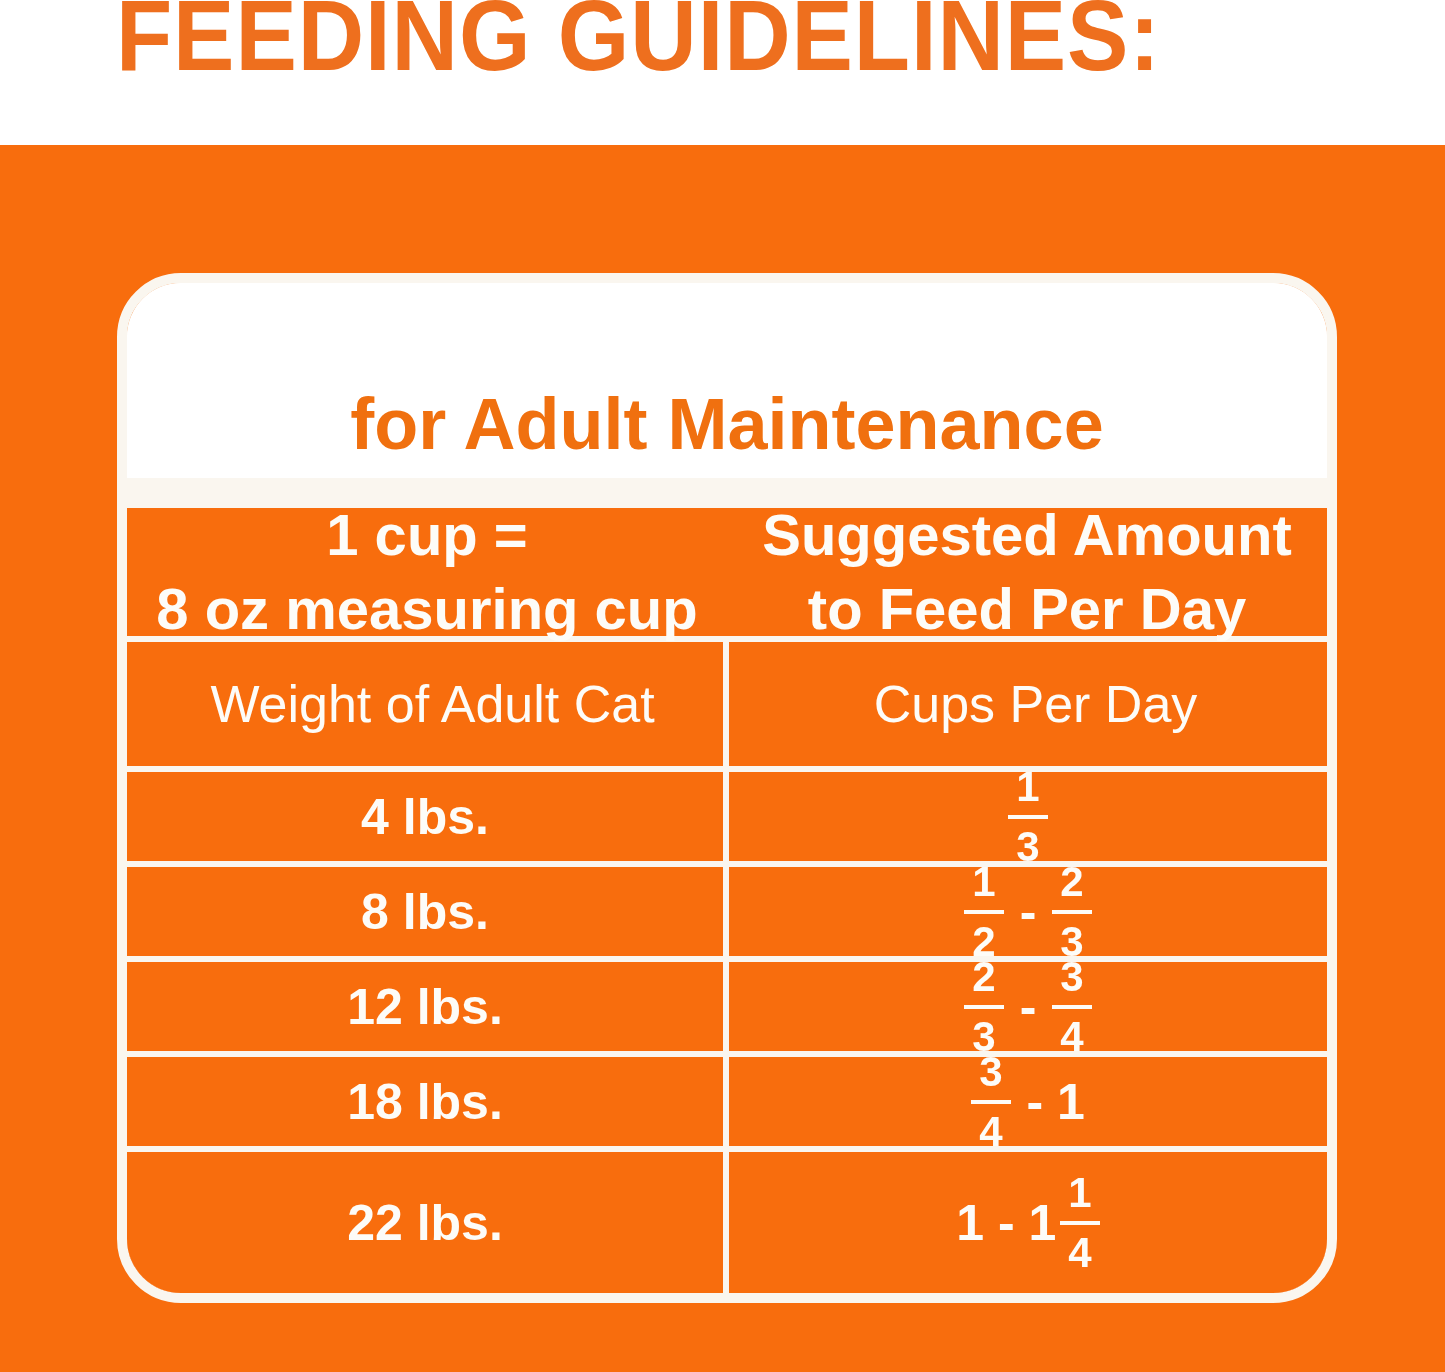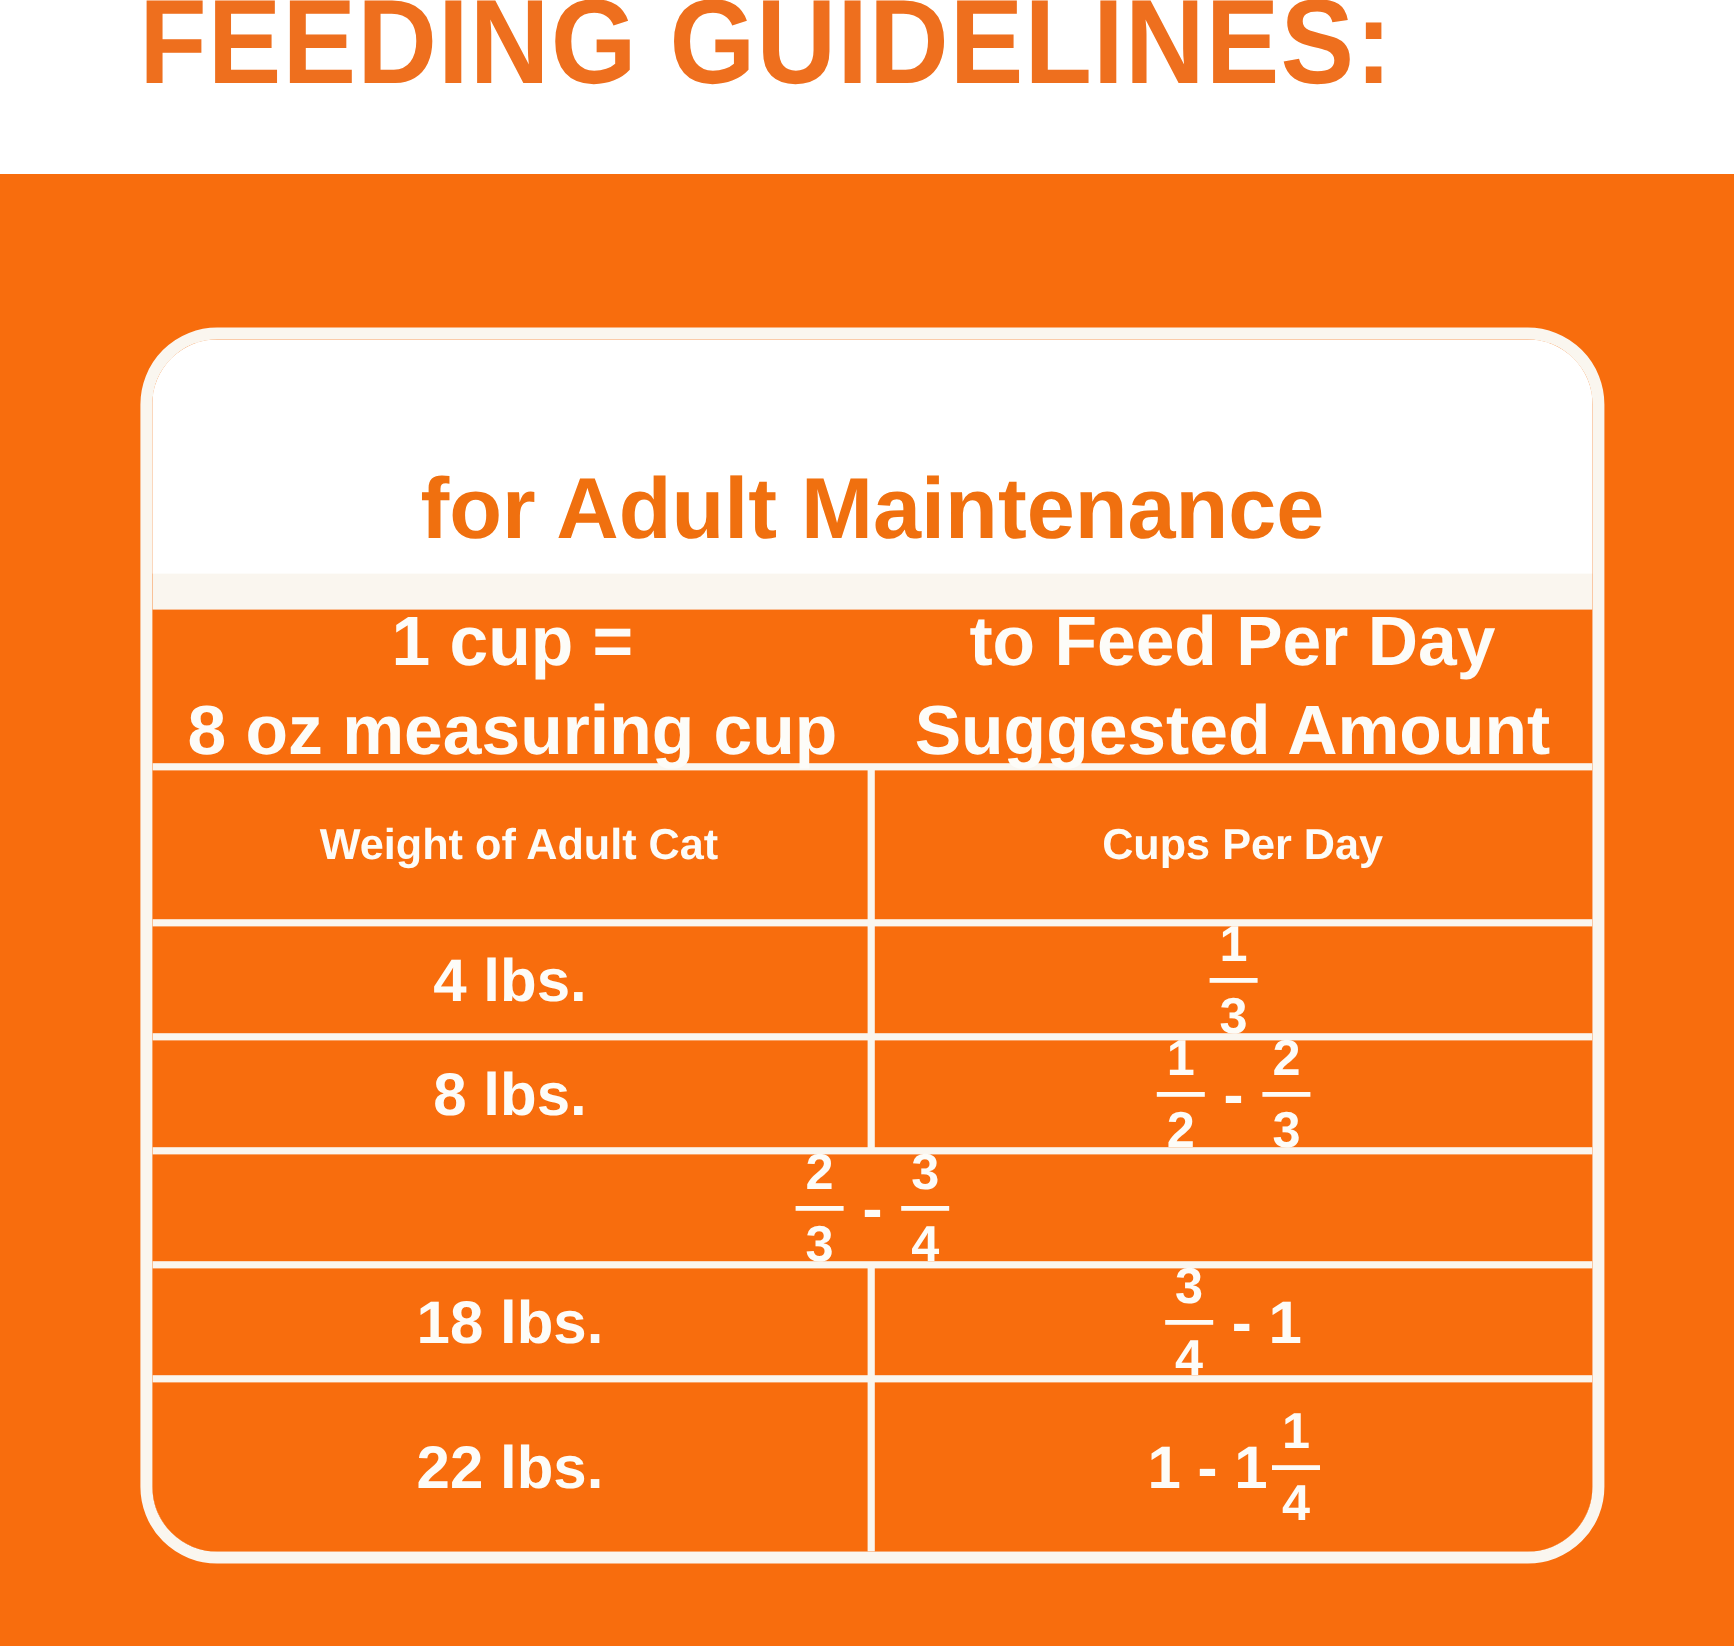--- a/index.html
+++ b/index.html
@@ -56,21 +56,21 @@
     background:var(--orange);color:var(--table-text);
     display:flex;align-items:center;justify-content:center;text-align:center;
   }
   .rowA{height:152px;}
   .rowA .cell{flex:1;margin-top:24px;}
   .half{
     width:50%;display:flex;flex-direction:column;justify-content:center;align-items:center;
     font-size:58px;font-weight:bold;line-height:1.28;
   }
   .rowB{height:124px;}
-  .rowB .cell{font-size:36px;font-weight:bold;padding-left:15px;}
+  .rowB .cell{font-size:52px;font-weight:normal;padding-left:15px;}
   .left-col{width:596px;flex:none;}
   .right-col{flex:1;}
   .rows-contents{display:contents;}
   .data-row{height:89px;justify-content:center;}
   .data-row.last-row{height:auto;flex:1;}
   .weight-cell{font-size:50px;font-weight:bold;}
   .cups-cell{gap:16px;font-size:50px;font-weight:bold;}
   .frac{
     display:inline-flex;flex-direction:column;align-items:center;
     line-height:1;font-size:42px;
@@ -95,22 +95,22 @@
         <div class="card-heading">for Adult Maintenance</div>
       </div>
 
       <div class="row rowA">
         <div class="cell">
           <div class="half">
             <div>1 cup =</div>
             <div>8 oz measuring cup</div>
           </div>
           <div class="half">
+            <div>Suggested Amount</div>
             <div>to Feed Per Day</div>
-            <div>Suggested Amount</div>
           </div>
         </div>
       </div>
 
       <div class="row rowB">
         <div class="cell left-col">Weight of Adult Cat</div>
         <div class="cell right-col">Cups Per Day</div>
       </div>
 
       <div id="rows-container" class="rows-contents"><div class="row data-row">
@@ -128,20 +128,21 @@
                 <span class="num">1</span>
                 <span class="den">2</span>
               </span>
               <span class="cups-text">-</span>
               <span class="frac">
                 <span class="num">2</span>
                 <span class="den">3</span>
               </span>
             </div>
           </div><div class="row data-row">
+            <div class="cell left-col weight-cell">12 lbs.</div>
             <div class="cell right-col cups-cell">
               <span class="frac">
                 <span class="num">2</span>
                 <span class="den">3</span>
               </span>
               <span class="cups-text">-</span>
               <span class="frac">
                 <span class="num">3</span>
                 <span class="den">4</span>
               </span>

